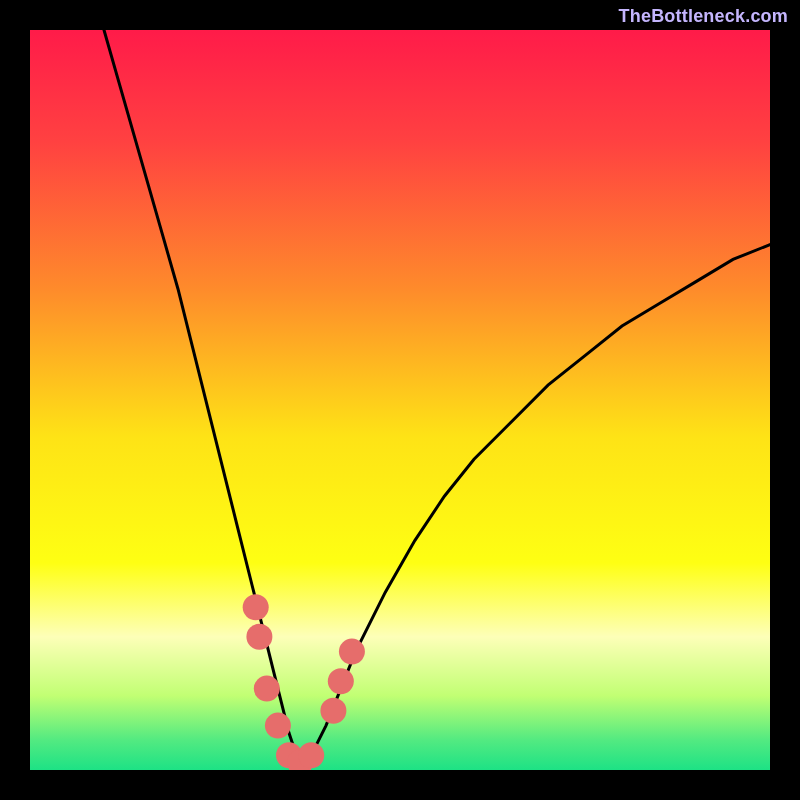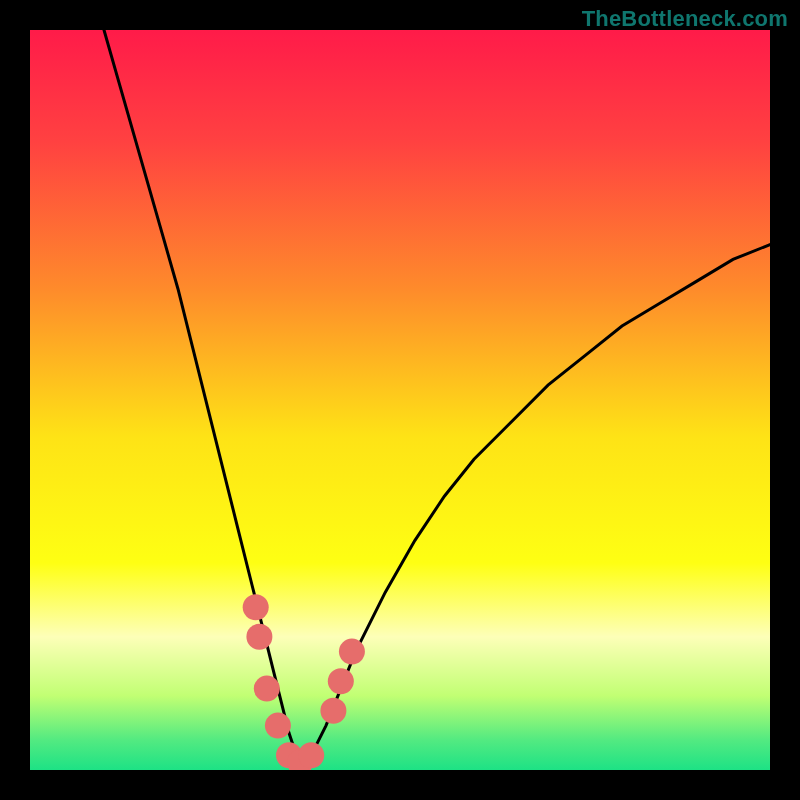--- a/index.html
+++ b/index.html
@@ -16,23 +16,23 @@
     top: 30px;
     width: 740px;
     height: 740px;
     background: #000;
   }
   .watermark {
     position: absolute;
     top: 6px;
     right: 12px;
     font-family: Arial, Helvetica, sans-serif;
-    font-size: 22px;
+    font-size: 18px;
     font-weight: 600;
-    color: #0f766e;
+    color: #c4b5fd;
     letter-spacing: 0.2px;
   }
   svg { display: block; }
 </style>
 </head>
 <body>
 
 <div class="frame">
   <svg id="chart-svg" width="740" height="740" viewBox="0 0 740 740">
     <defs>

